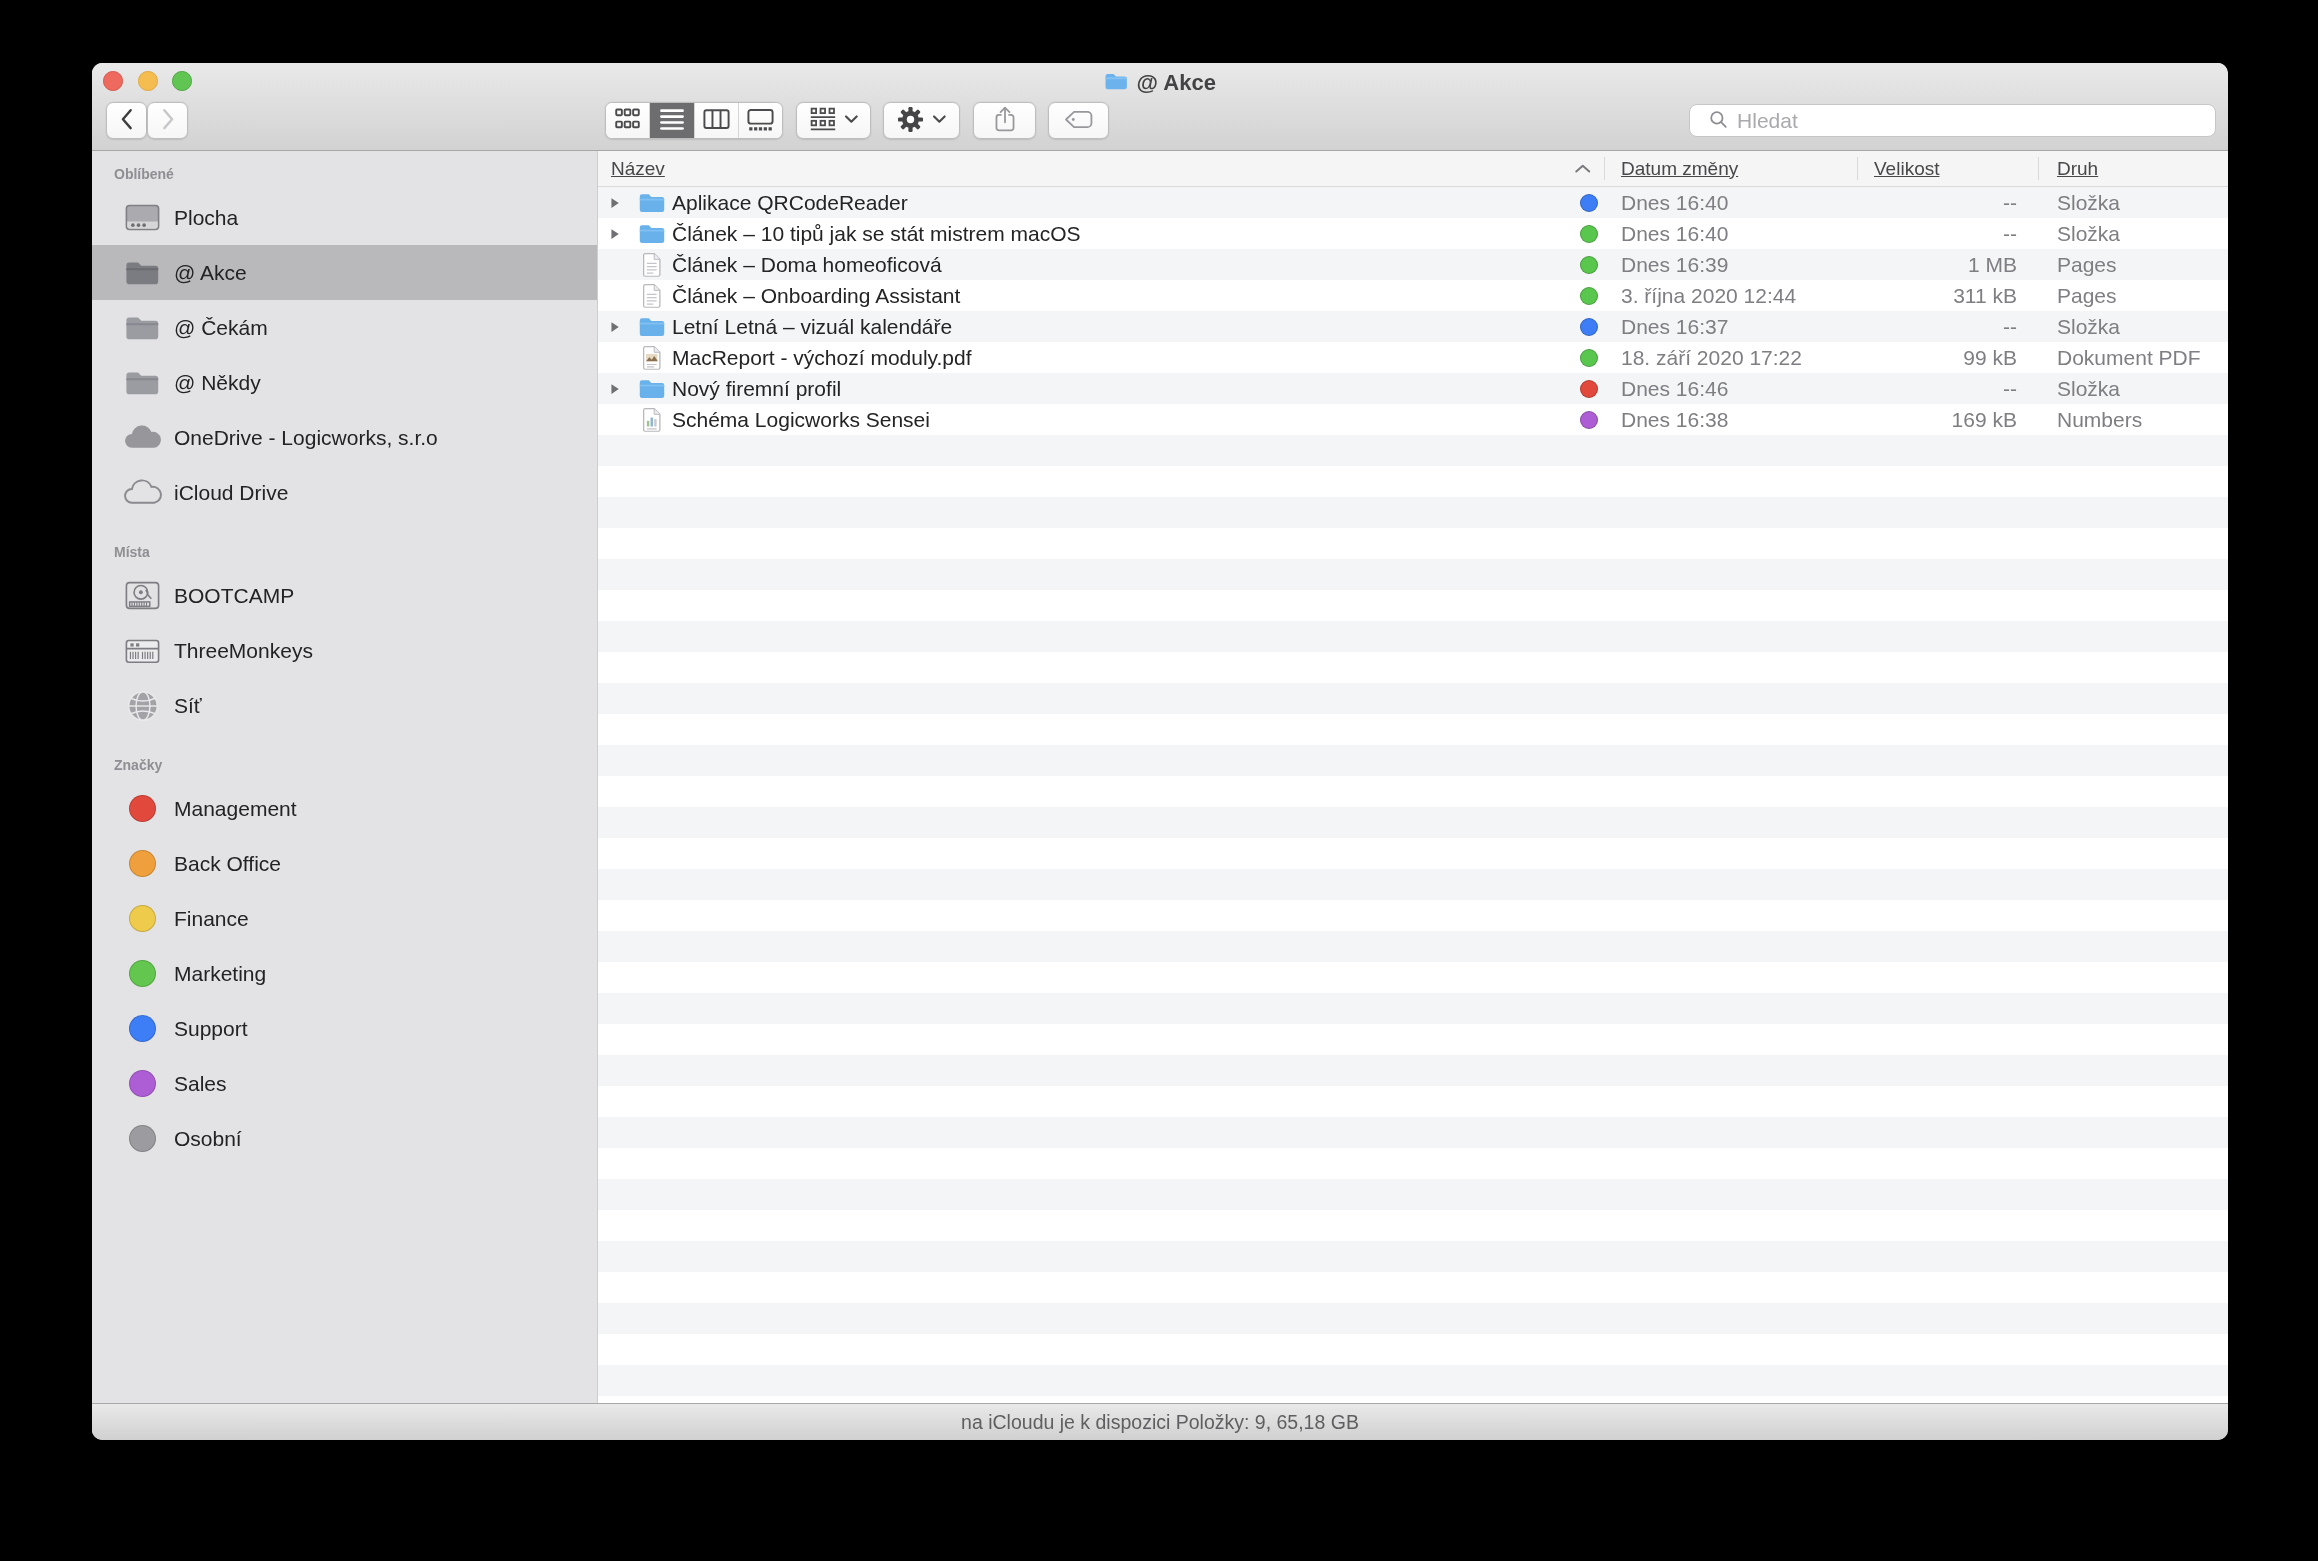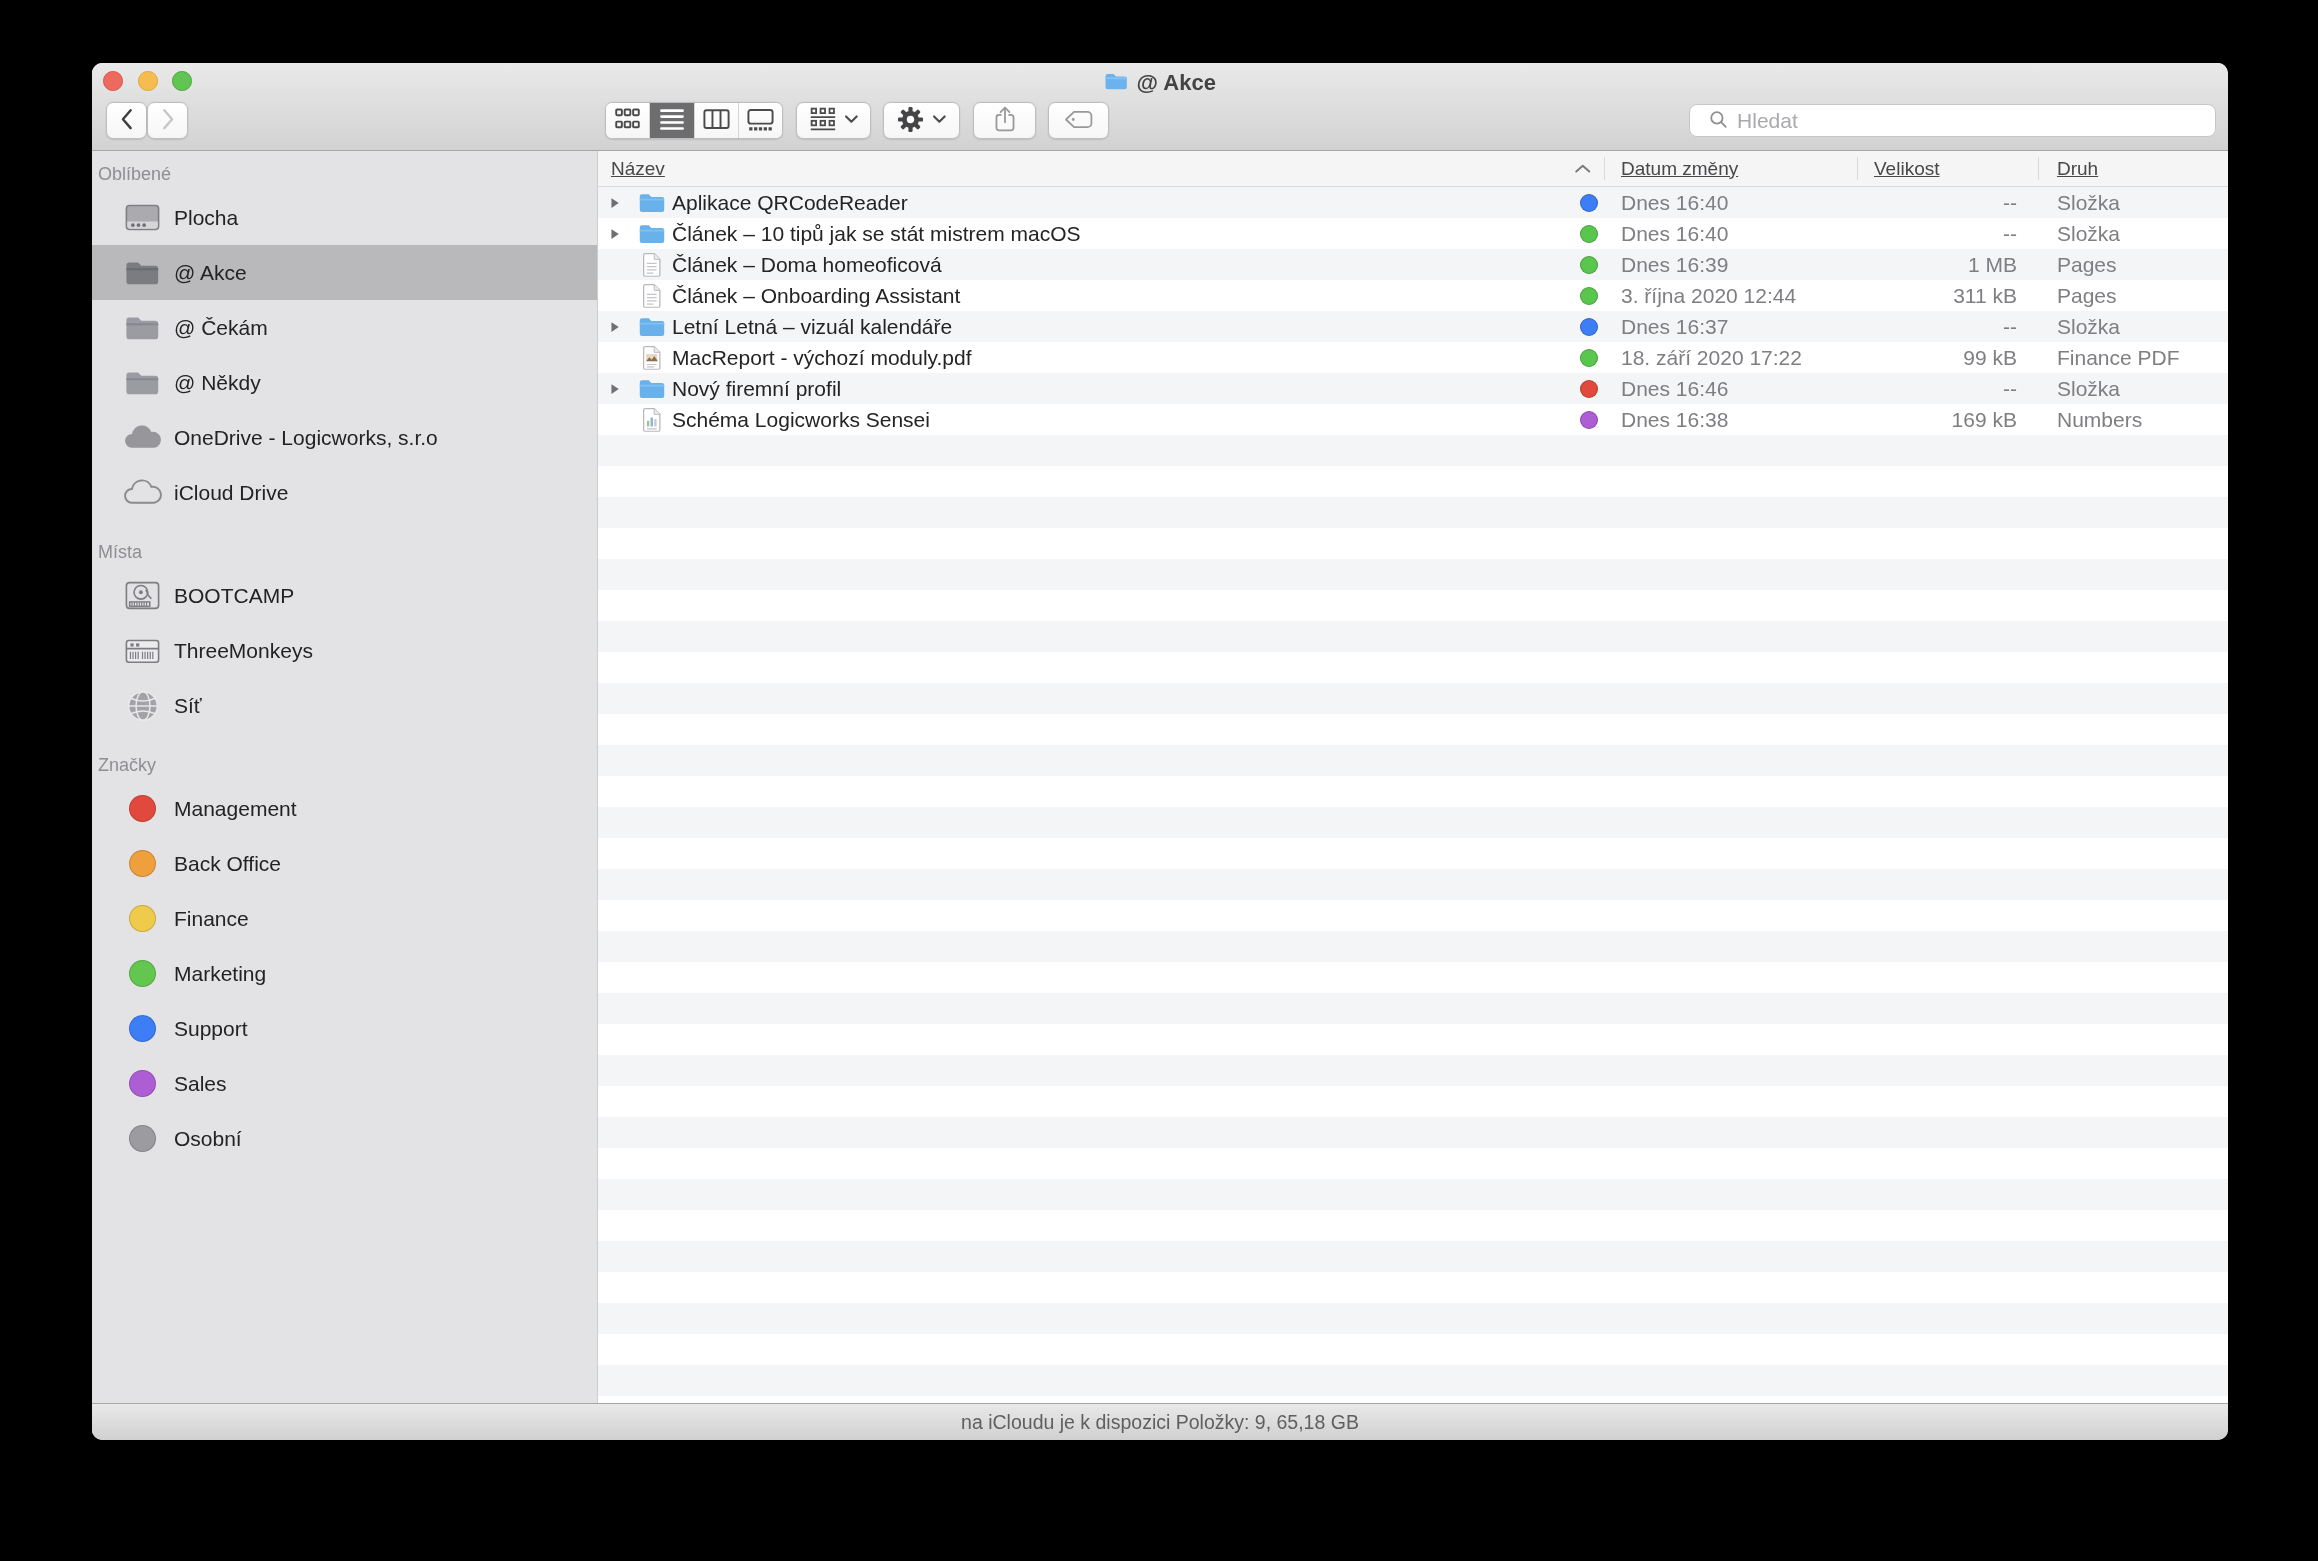--- a/index.html
+++ b/index.html
@@ -37,22 +37,22 @@
   .search { position:absolute; left:1597px; top:41px; width:527px; height:33px; background:#fff;
             border:0.8px solid #c6c6c6; border-radius:8.1px; display:flex; align-items:center;
             padding:0 18px; }
   .search input { flex:1; border:none; outline:none; background:transparent; font-size:21px;
                   color:#333; margin-left:8.1px; font-family:"Liberation Sans", sans-serif; }
   .search input::placeholder { color:#a9a9ae; }
   
   .content { flex:1; display:flex; min-height:0; }
   .sidebar { flex:0 0 506px; width:506px; background:#e3e3e5; border-right:0.8px solid #cdcdcf;
              padding-top:8.1px; overflow:hidden; }
-  .sb-section-label { height:31px; line-height:31px; padding-left:6px; font-size:18px;
-                      font-weight:normal; color:#8e8e93; }
+  .sb-section-label { height:31px; line-height:31px; padding-left:22px; font-size:14px;
+                      font-weight:bold; color:#8e8e93; }
   .sb-gap { height:17px; }
   .sb-item { height:55px; display:flex; align-items:center; position:relative; cursor:pointer; }
   .sb-item.selected { background:#b9b9bc; }
   .sb-icon { position:absolute; left:31px; width:39px; height:39px; display:flex;
              align-items:center; justify-content:center; }
   .sb-dot { width:27px; height:27px; border-radius:50%; border:1.6px solid rgba(0,0,0,.16); }
   .sb-label { margin-left:82px; font-size:21px; color:#232325; white-space:nowrap; }
   .main { flex:1; display:flex; flex-direction:column; background:#fff; min-width:0; }
   .list-header { flex:0 0 36px; height:36px; background:#f5f5f6; border-bottom:0.8px solid #d9d9db;
                  position:relative; font-size:19px; color:#48484a; }
@@ -489,21 +489,21 @@
                   <g stroke="#c4c4c9" stroke-width="1.4">
                     <path d="M6 23h12"></path>
                     <path d="M6 26h9"></path>
                   </g>
                 </svg>
               </span>
               <span class="cell c-name">MacReport - výchozí moduly.pdf</span>
               <span class="cell c-dot" style="background: rgb(89, 199, 78);"></span>
               <span class="cell c-date">18. září 2020 17:22</span>
               <span class="cell c-size">99 kB</span>
-              <span class="cell c-kind">Finance PDF</span>
+              <span class="cell c-kind">Dokument PDF</span>
             </div>
             <div class="row">
               <span class="cell c-tri">
                 <svg width="11.4" height="13" viewBox="0 0 14 16">
                   <path d="M3 2l9 6-9 6z" fill="#6f6f74"></path>
                 </svg>
               </span>
               <span class="cell c-icon">
                 <svg width="28" height="22" viewBox="0 0 34 27">
                   <path d="M2 5.5a2.8 2.8 0 0 1 2.8-2.8H13l3.1 3.3h13.1A2.8 2.8 0 0 1 32 8.8v13a2.8 2.8 0 0 1-2.8 2.8H4.8A2.8 2.8 0 0 1 2 21.8z" fill="#68b1eb"></path>

